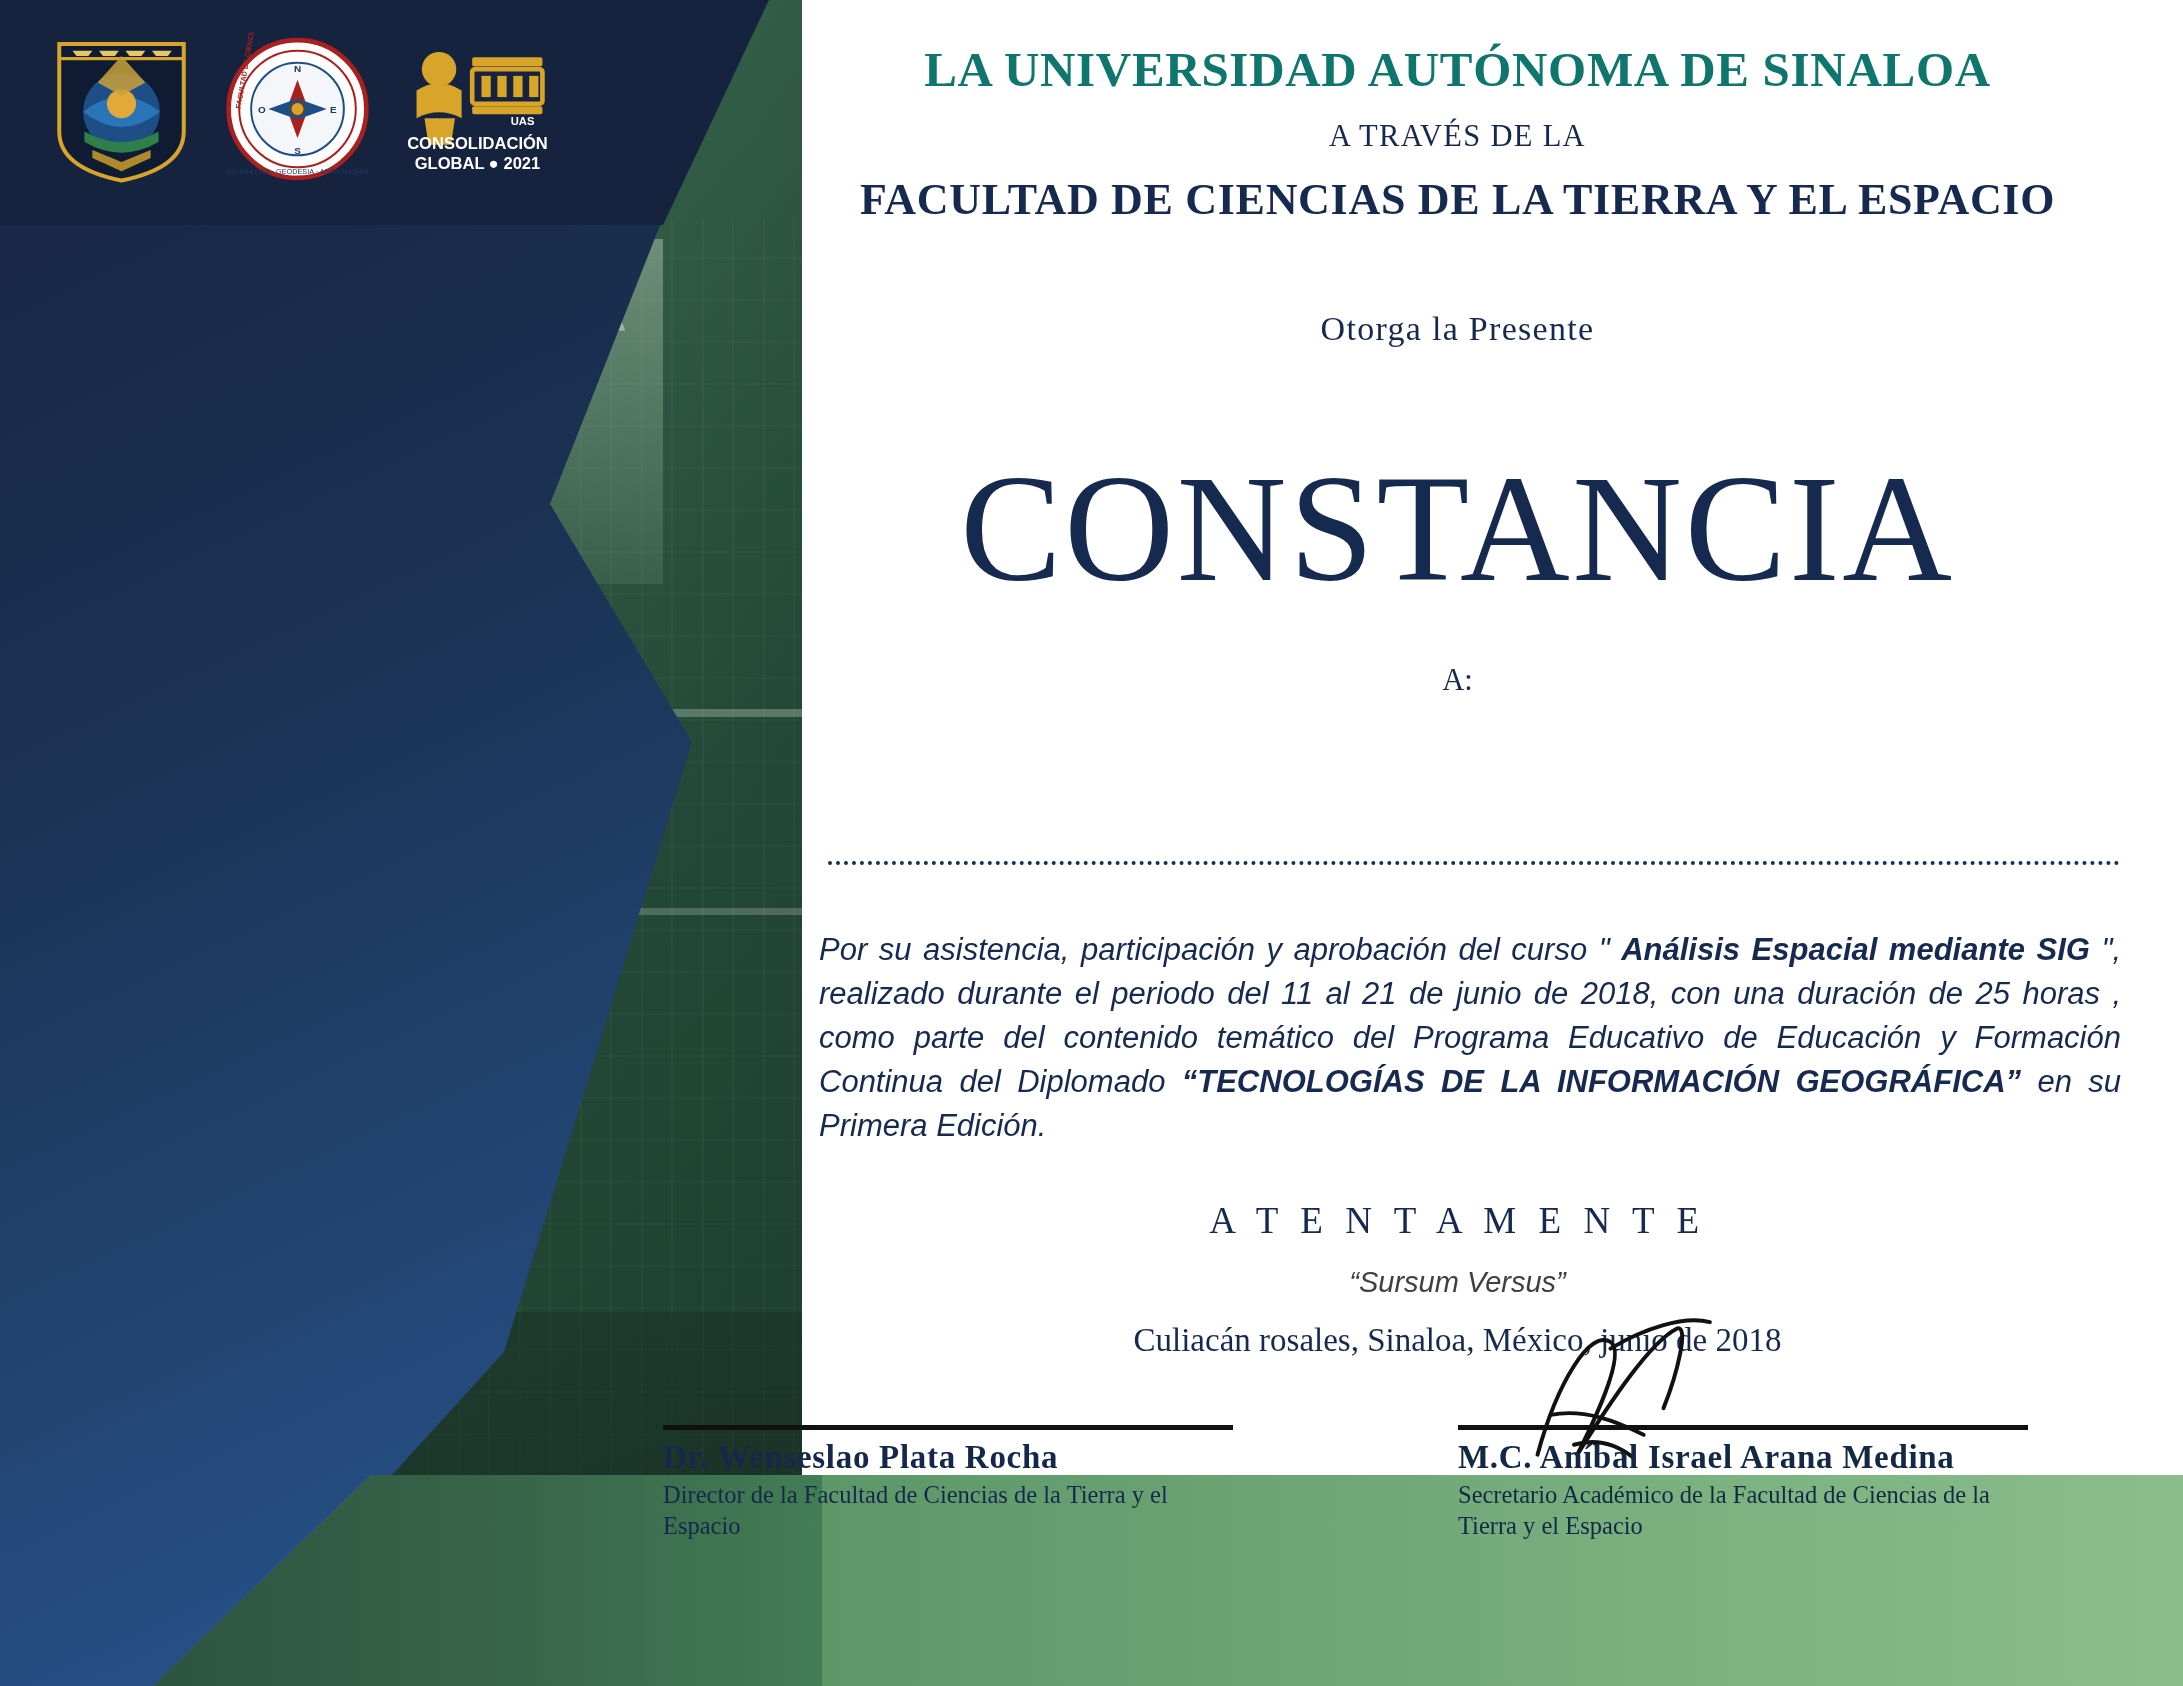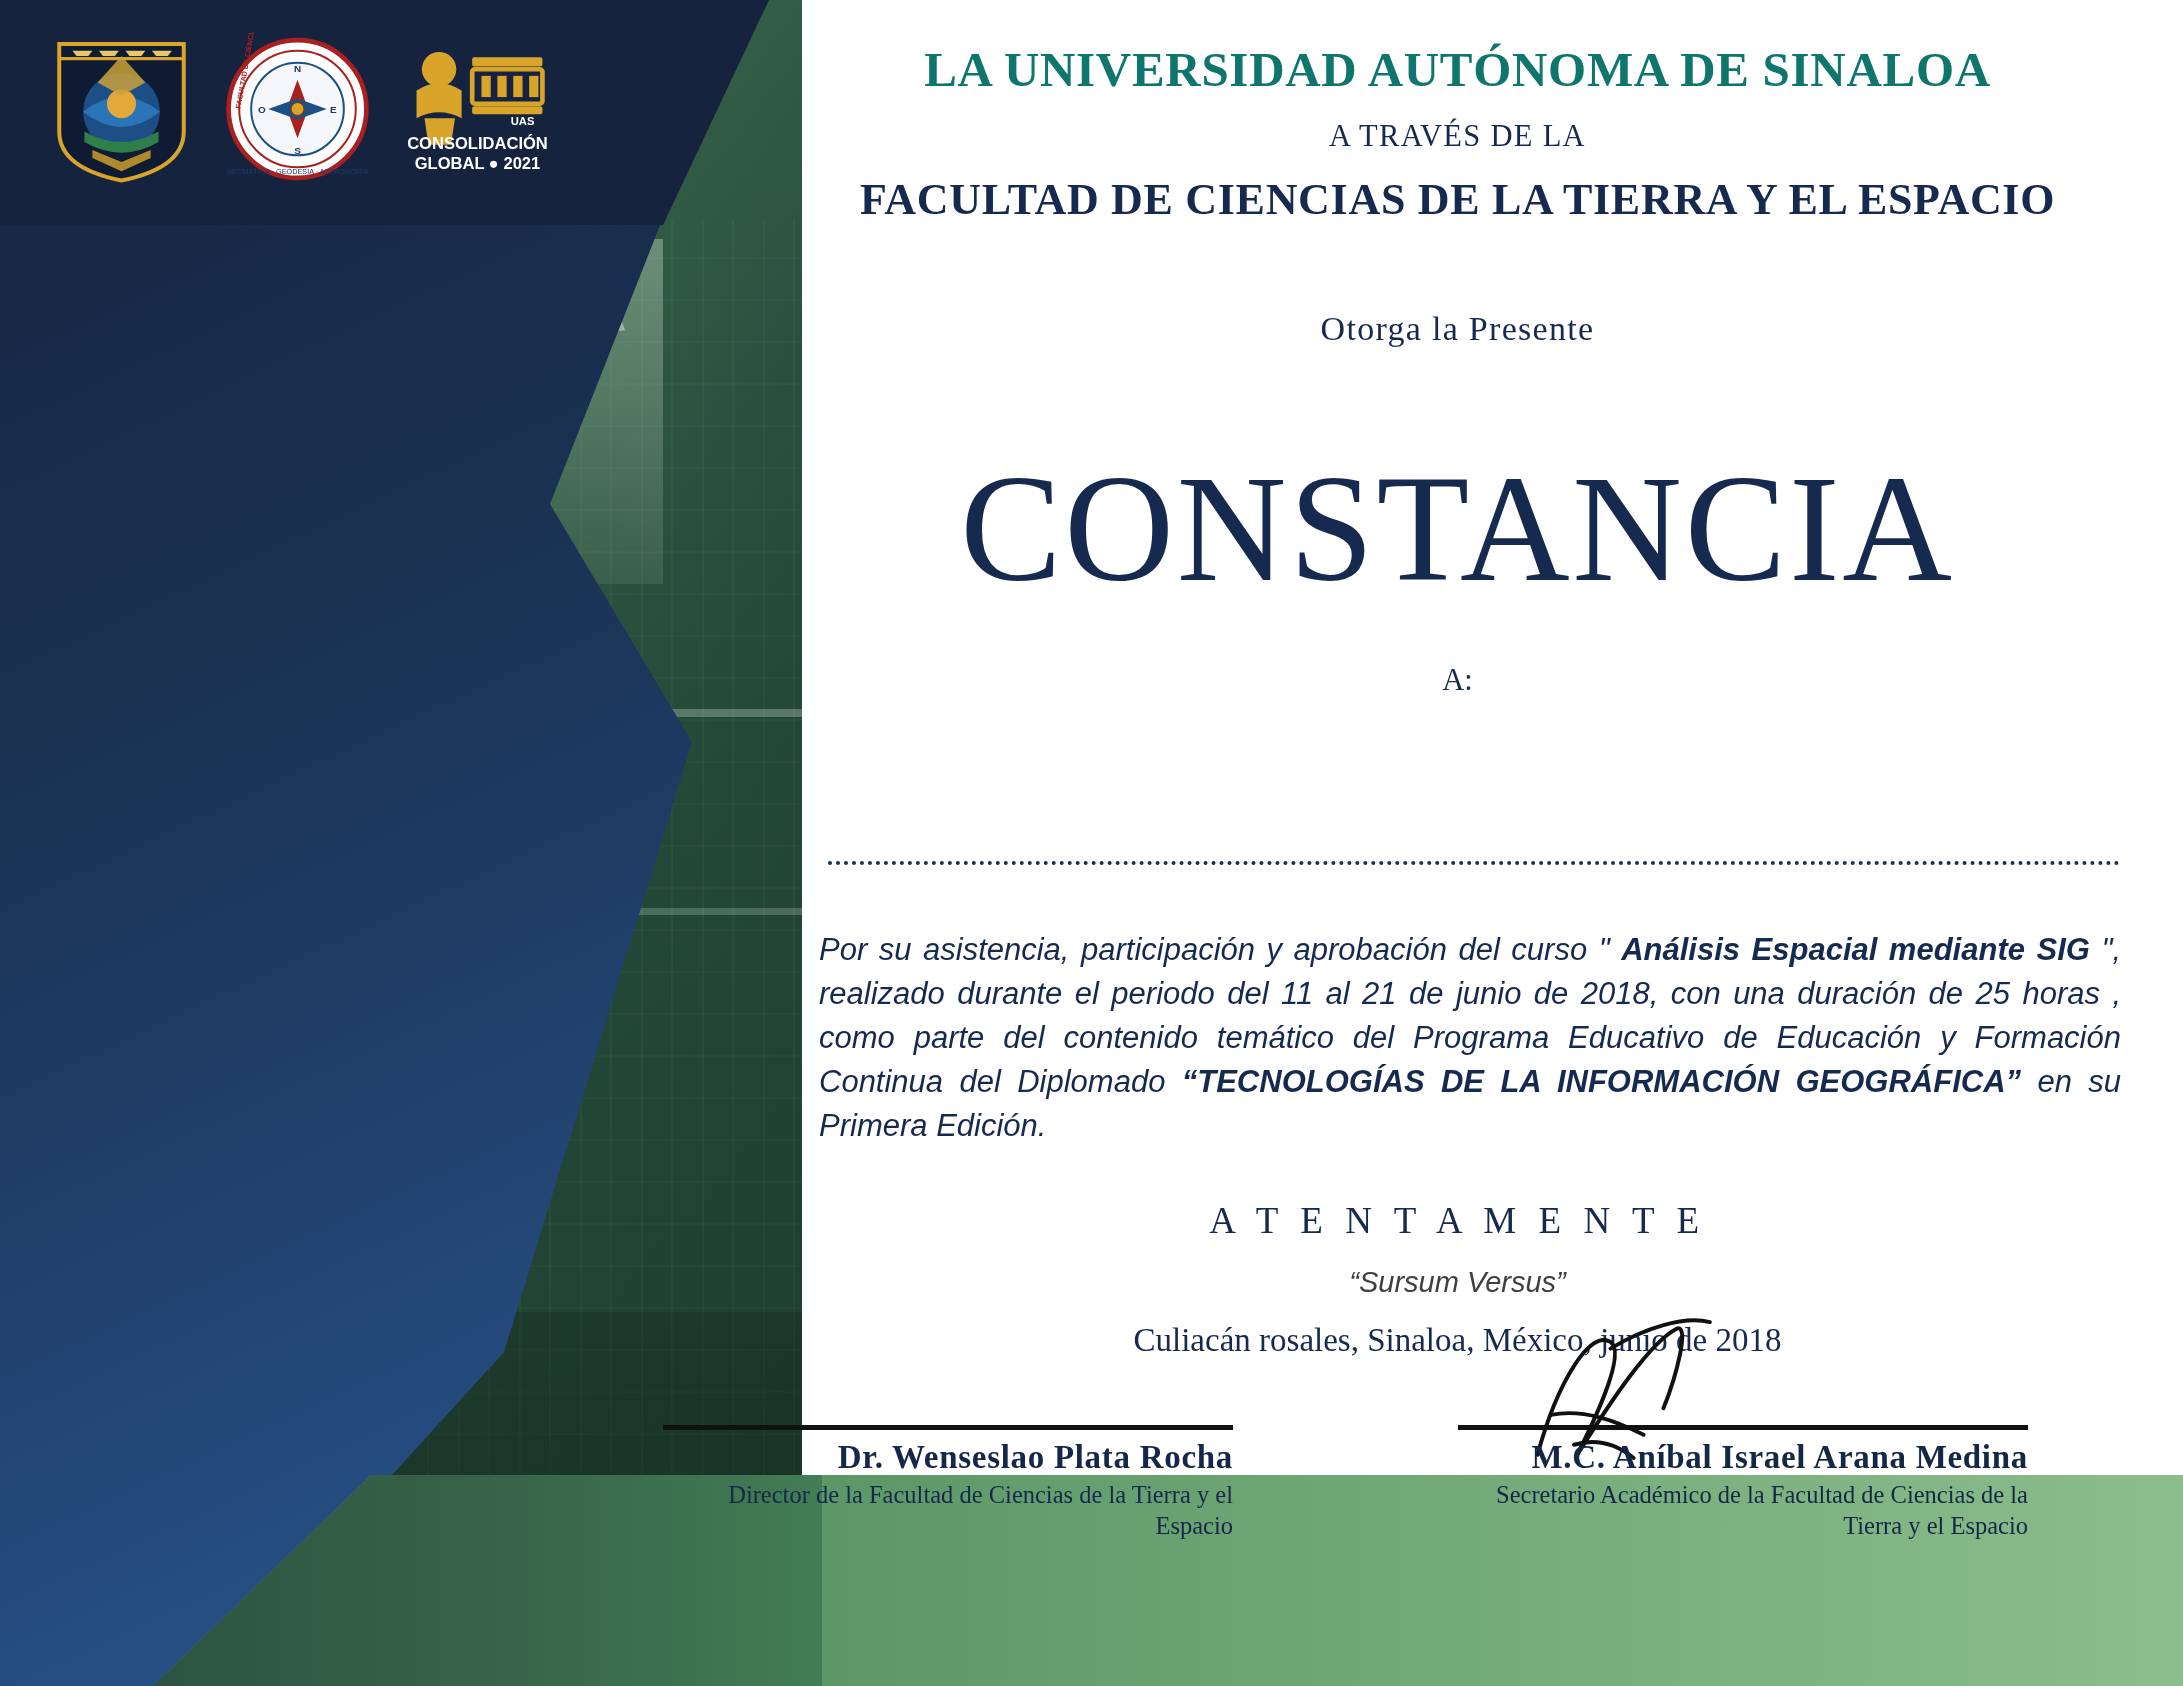--- a/index.html
+++ b/index.html
@@ -289,21 +289,21 @@
     text-align: center;
     font-family: "Liberation Serif", serif;
     font-size: 33px;
     color: #16294f;
   }
 
   
   .sig-block {
     position: absolute;
     width: 570px;
-    text-align: right;
+    text-align: left;
   }
   .sig-left  { left: -99px; top: 1425px; }
   .sig-right { left: 696px; top: 1425px; }
 
   .sig-rule {
     width: 570px;
     height: 4.6px;
     background: #111111;
     margin: 0 0 9.3px 0;
   }

